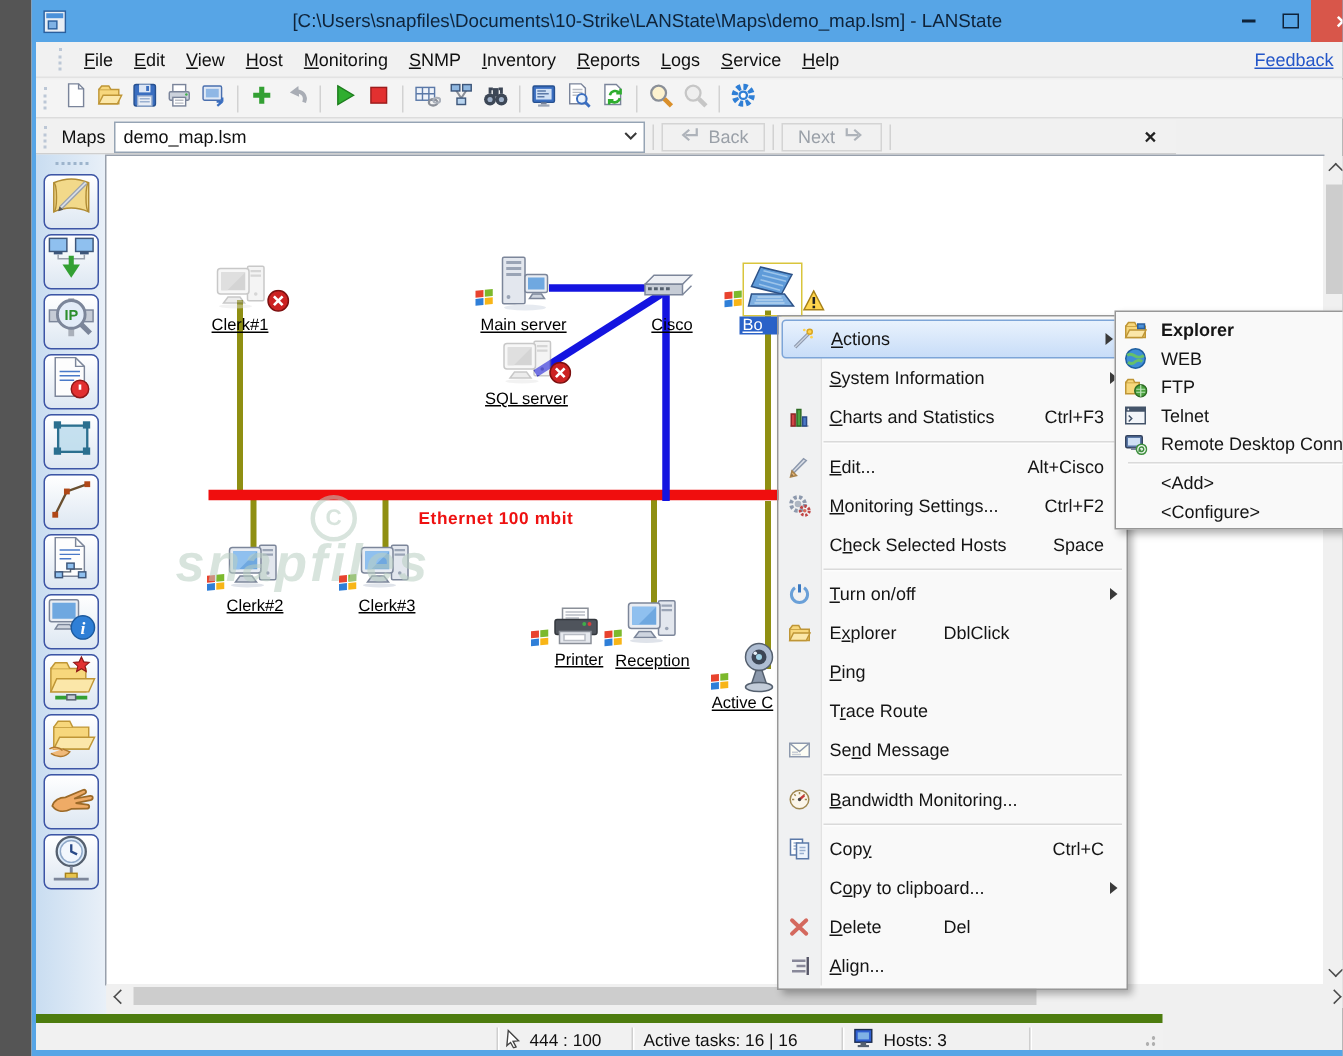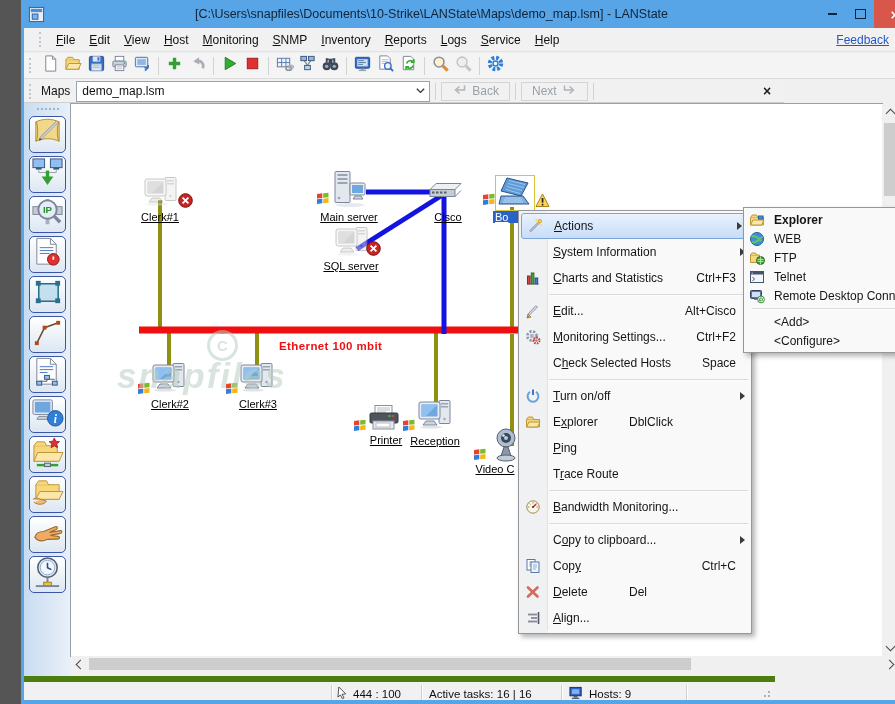--- a/index.html
+++ b/index.html
@@ -636,21 +636,21 @@
             <ellipse cx="13" cy="30" rx="9" ry="3" fill="#c3ccd9" stroke="#55606f"></ellipse>
           </svg></span>
         <span class="badge" style="left:452px;top:447px"><svg width="14" height="14" viewBox="0 0 14 14">
             <g transform="skewY(-6)">
               <rect x="1" y="3" width="5.3" height="4.6" fill="#e8432e"></rect>
               <rect x="7.2" y="3" width="5.3" height="4.6" fill="#7cb92c"></rect>
               <rect x="1" y="8.4" width="5.3" height="4.6" fill="#2f7fd8"></rect>
               <rect x="7.2" y="8.4" width="5.3" height="4.6" fill="#f8b517"></rect>
             </g>
           </svg></span>
-        <span class="nlabel " style="left:448px;top:463px;width:52px">Video C</span>
+        <span class="nlabel " style="left:448px;top:463px;width:52px">Active C</span>
       </div>
     </div>
 
   <div class="track" style="left:861px;top:104px;width:16px;height:552px;"></div>
   <div class="sa" style="left:861px;top:104px;width:16px;height:16px;">
       <span class="chev u"></span>
     </div>
   <div class="thumb" style="left:863px;top:123px;width:12px;height:73px;"></div>
   <div class="sa" style="left:861px;top:640px;width:16px;height:16px;">
       <span class="chev d"></span>
@@ -681,21 +681,21 @@
     <span class="sb-item" style="left:405px">
       <span>Active tasks: 16 | 16</span>
     </span>
     <span class="sb-item" style="left:545px">
       <span><svg width="15" height="14" viewBox="0 0 16 14">
             <rect x="1" y="1" width="12" height="9" fill="#2f5fd0" stroke="#1d2d4f"></rect>
             <rect x="3" y="3" width="8" height="5" fill="#7fb2e5"></rect>
             <rect x="5" y="10" width="4" height="2" fill="#55606f"></rect>
             <rect x="3" y="12" width="8" height="1.5" fill="#55606f"></rect>
           </svg></span>
-      <span>Hosts: 9</span>
+      <span>Hosts: 3</span>
     </span>
     <span class="sb-grip"></span>
   </div>
 
   <div class="ctxmenu" id="ctxmenu">
       <div class="mrow hl">
         <span class="mico">
           <svg width="16" height="16" viewBox="0 0 16 16">
             <line x1="3" y1="13.5" x2="12" y2="4.5" stroke="#8d99ad" stroke-width="2.4"></line>
             <line x1="3" y1="13.5" x2="12" y2="4.5" stroke="#c9d2e0" stroke-width="1"></line>
@@ -776,49 +776,59 @@
         <span class="msc mid">DblClick</span>
       </div>
       <div class="mrow">
         <span class="mico"></span>
         <span class="mlab"><u>P</u>ing</span>
       </div>
       <div class="mrow">
         <span class="mico"></span>
         <span class="mlab">T<u>r</u>ace Route</span>
       </div>
+      <div class="mrow">
+        <span class="mico">
+          <svg width="16" height="16" viewBox="0 0 16 16">
+            <rect x="1.5" y="3.5" width="13" height="9" fill="#fdfdf5" stroke="#8d99ad"></rect>
+            <path d="M1.5 3.5L8 9l6.5-5.5" fill="none" stroke="#8d99ad"></path>
+            <path d="M3 11h6M3 9.5h4" stroke="#c8cdd6"></path>
+          </svg>
+        </span>
+        <span class="mlab">Se<u>n</u>d Message</span>
+      </div>
       <div class="msep"></div>
       <div class="mrow">
         <span class="mico">
           <svg width="16" height="16" viewBox="0 0 16 16">
             <circle cx="8" cy="8" r="6.2" fill="#fbf6ea" stroke="#a08850"></circle>
             <path d="M8 3v1.5M13 8h-1.5M3 8h1.5M4.5 4.5l1 1M11.5 4.5l-1 1" stroke="#a08850"></path>
             <line x1="8" y1="8" x2="11.2" y2="5.2" stroke="#c43c3c" stroke-width="1.6"></line>
             <circle cx="8" cy="8" r="1.1" fill="#444"></circle>
           </svg>
         </span>
         <span class="mlab"><u>B</u>andwidth Monitoring...</span>
       </div>
       <div class="msep"></div>
       <div class="mrow">
-        <span class="mico"></span>
-        <span class="mlab">C<u>o</u>py to clipboard...</span>
-        <span class="marrow"></span>
-      </div>
-      <div class="mrow">
         <span class="mico">
           <svg width="16" height="16" viewBox="0 0 16 16">
             <rect x="2" y="1.5" width="8" height="10.5" fill="#fff" stroke="#5b79a8"></rect>
             <path d="M4 4h4M4 6h4M4 8h3" stroke="#9ab0d0"></path>
             <rect x="6" y="4" width="8" height="10.5" fill="#eef4fc" stroke="#5b79a8"></rect>
             <path d="M8 7h4M8 9h4M8 11h3" stroke="#9ab0d0"></path>
           </svg>
         </span>
         <span class="mlab">Cop<u>y</u></span>
         <span class="msc">Ctrl+C</span>
+      </div>
+      <div class="mrow">
+        <span class="mico"></span>
+        <span class="mlab">C<u>o</u>py to clipboard...</span>
+        <span class="marrow"></span>
       </div>
       <div class="mrow">
         <span class="mico">
           <svg width="16" height="16" viewBox="0 0 16 16">
             <path d="M3 3.5l9.5 9M12.5 3.5L3 12.5" stroke="#d4695e" stroke-width="2.6" stroke-linecap="round"></path>
           </svg>
         </span>
         <span class="mlab"><u>D</u>elete</span>
         <span class="msc mid">Del</span>
       </div>

